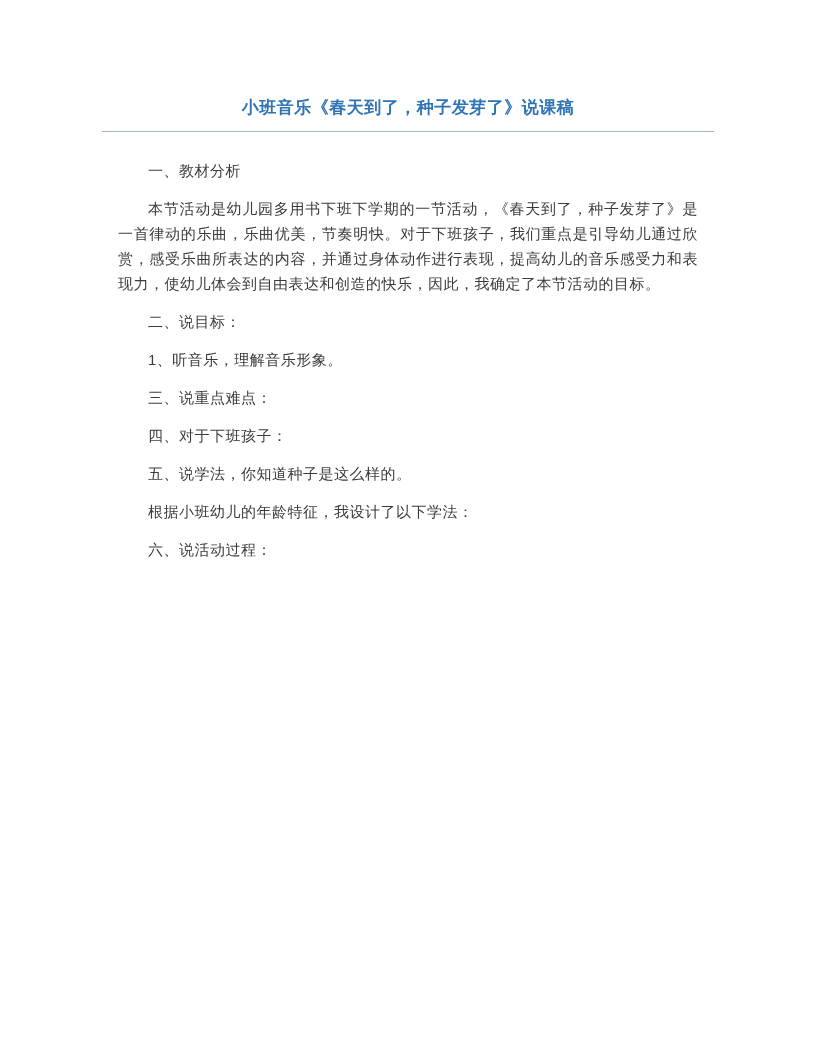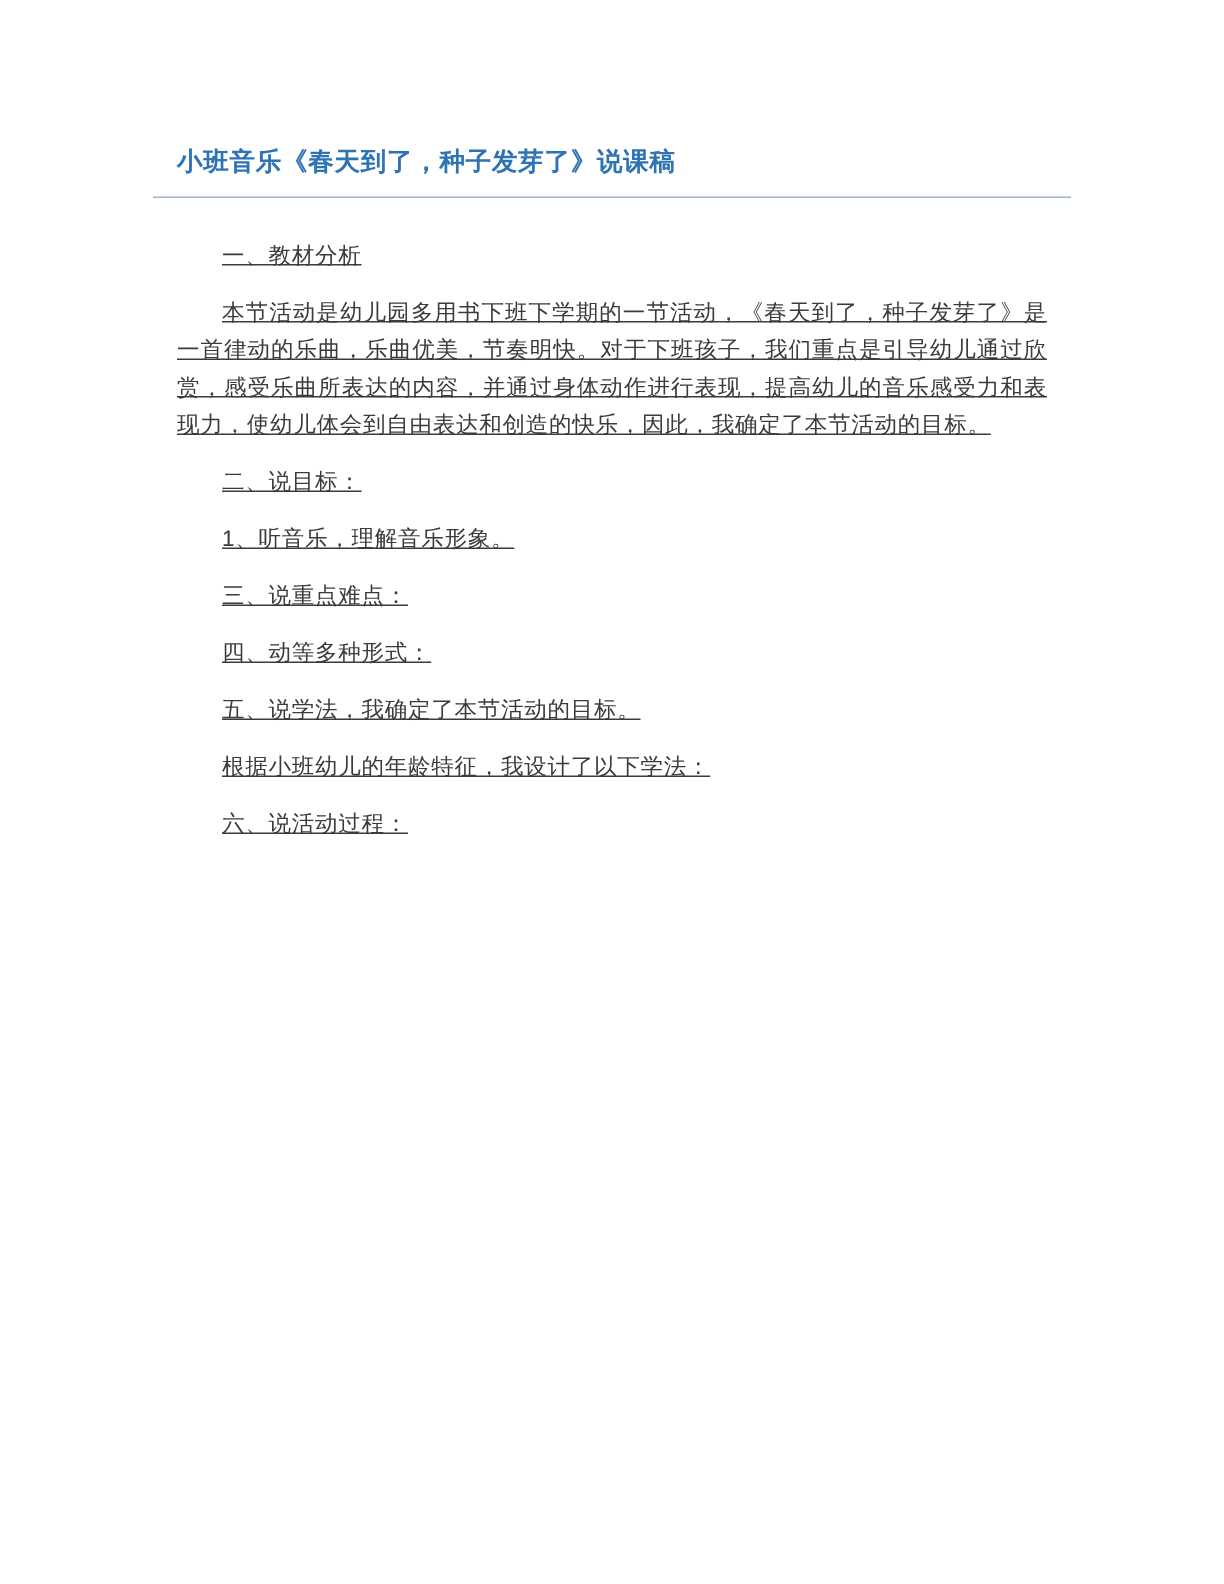--- a/index.html
+++ b/index.html
@@ -13,54 +13,53 @@
     height: 1056px;
     margin: 0 auto;
     background: #ffffff;
     box-sizing: border-box;
     padding: 96px 118px 60px 118px;
     font-family: "Liberation Sans", sans-serif;
     color: #3b3b3b;
     overflow: hidden;
   }
   .doc-title {
-    text-align: left;
+    text-align: center;
     font-size: 17px;
     font-weight: bold;
     color: #2e74b5;
     margin: 0 0 12px 0;
     letter-spacing: 0.5px;
   }
   .title-rule {
     border: none;
     border-top: 1px solid #9fb6cf;
     margin: 0 -16px 26px -16px;
     height: 0;
   }
   .doc-body p {
     margin: 0 0 13px 0;
     font-size: 15px;
     line-height: 25px;
     text-indent: 2em;
     letter-spacing: 0.5px;
     text-align: justify;
-    text-decoration: underline;
   }
 </style>
 </head>
 <body>
 
 <div class="page">
   <h1 class="doc-title">小班音乐《春天到了，种子发芽了》说课稿</h1>
   <hr class="title-rule">
 
   <div class="doc-body">
     <p>一、教材分析</p>
     <p>本节活动是幼儿园多用书下班下学期的一节活动，《春天到了，种子发芽了》是一首律动的乐曲，乐曲优美，节奏明快。对于下班孩子，我们重点是引导幼儿通过欣赏，感受乐曲所表达的内容，并通过身体动作进行表现，提高幼儿的音乐感受力和表现力，使幼儿体会到自由表达和创造的快乐，因此，我确定了本节活动的目标。</p>
     <p>二、说目标：</p>
     <p>1、听音乐，理解音乐形象。</p>
     <p>三、说重点难点：</p>
-    <p>四、动等多种形式：</p>
-    <p>五、说学法，我确定了本节活动的目标。</p>
+    <p>四、对于下班孩子：</p>
+    <p>五、说学法，你知道种子是这么样的。</p>
     <p>根据小班幼儿的年龄特征，我设计了以下学法：</p>
     <p>六、说活动过程：</p>
   </div>
 </div>
 
 </body></html>

